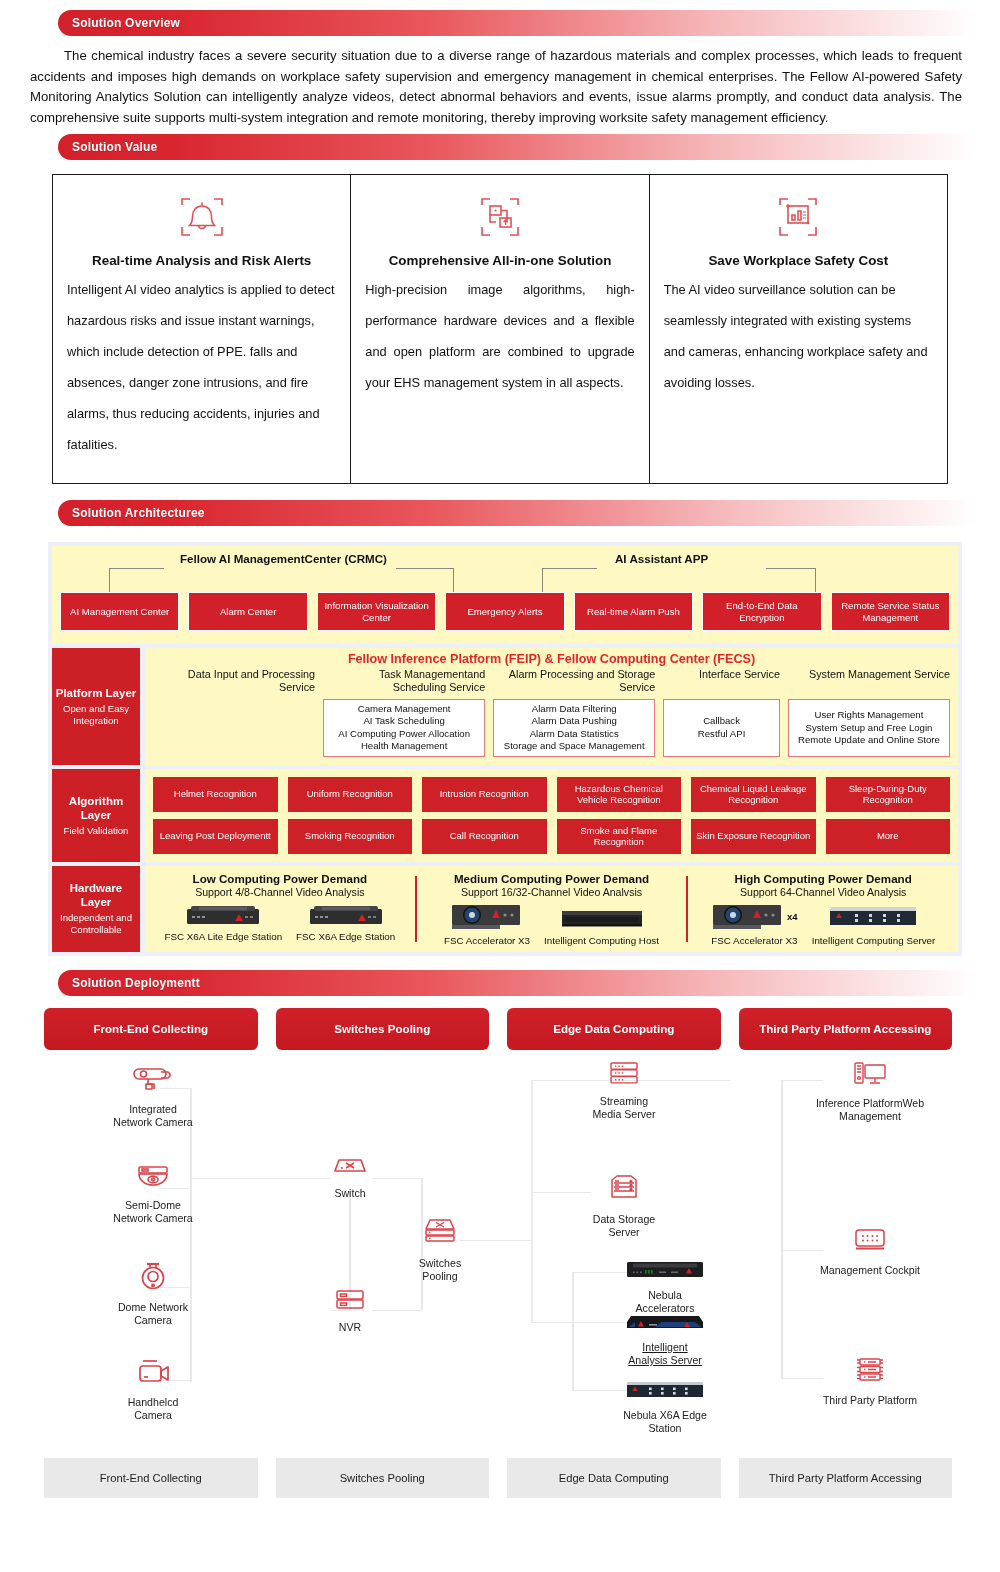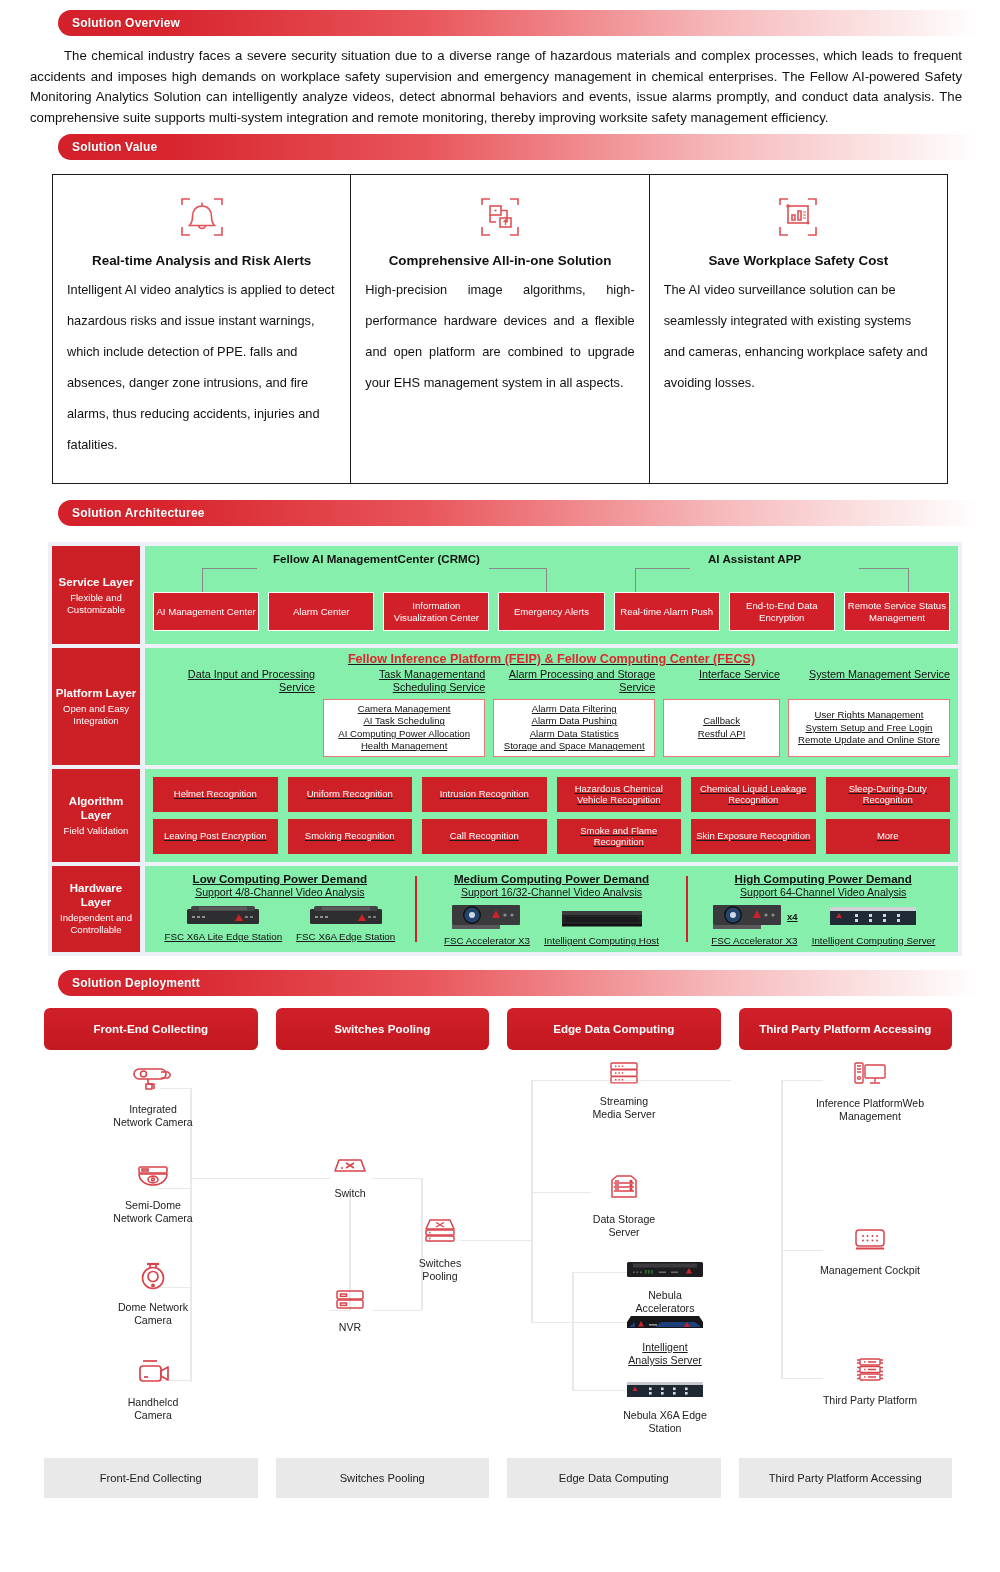--- a/index.html
+++ b/index.html
@@ -84,21 +84,21 @@
     width:88px; flex:0 0 88px;
     background:#cd1f26;
     color:#fff;
     display:flex; flex-direction:column;
     align-items:center; justify-content:center;
     text-align:center;
     padding:4px 2px;
   }
   .arch-left .l1 { font-size:11.5px; font-weight:bold; line-height:14px;}
   .arch-left .l2 { font-size:9.6px; line-height:12px; margin-top:3px;}
-  .arch-right { flex:1 1 auto; background:#86efac; position:relative;text-decoration:underline; }
+  .arch-right { flex:1 1 auto; background:#fef9c3; position:relative; }
 
   
   .svc-wrap { padding:6px 8px 8px 8px; position:relative; height:98px;}
   .svc-titles { display:flex; height:24px; align-items:flex-start; position:relative;}
   .svc-title { position:absolute; font-size:11.6px; font-weight:bold; color:#111; white-space:nowrap;}
   .svc-boxes { display:flex; gap:9px; position:absolute; left:8px; right:8px; top:46px;}
   .svc-box {
     flex:1 1 0; background:#d2202a; color:#fff;
     font-size:9.6px; line-height:11.5px; text-align:center;
     padding:7px 2px; border:1px solid #fff;
@@ -245,24 +245,20 @@
   </div>
 </div>
 
 <div class="banner" style="margin-top:16px;">
   <span class="banner-label">Solution Architecturee</span>
 </div>
 
 <div class="arch">
 
   <div class="arch-row">
-    <div class="arch-left">
-      <div class="l1">Service Layer</div>
-      <div class="l2">Flexible and Customizable</div>
-    </div>
     <div class="arch-right">
       <div class="svc-wrap">
         <div class="svc-titles">
           <span class="svc-title" style="left:120px;">Fellow AI ManagementCenter (CRMC)</span>
           <span class="svc-title" style="left:555px;">AI Assistant APP</span>
         </div>
 
         <div class="svc-connect" style="left:57px; top:22px; width:55px;"></div>
         <div class="svc-vert" style="left:57px; top:22px; height:24px;"></div>
         <div class="svc-connect" style="left:344px; top:22px; width:58px;"></div>
@@ -336,21 +332,21 @@
       <div class="algo-wrap">
         <div class="algo-row">
           <div class="algo-box">Helmet Recognition</div>
           <div class="algo-box">Uniform Recognition</div>
           <div class="algo-box">Intrusion Recognition</div>
           <div class="algo-box">Hazardous Chemical Vehicle Recognition</div>
           <div class="algo-box">Chemical Liquid Leakage Recognition</div>
           <div class="algo-box">Sleep-During-Duty Recognition</div>
         </div>
         <div class="algo-row">
-          <div class="algo-box">Leaving Post Encryption</div>
+          <div class="algo-box">Leaving Post Deploymentt</div>
           <div class="algo-box">Smoking Recognition</div>
           <div class="algo-box">Call Recognition</div>
           <div class="algo-box">Smoke and Flame Recognition</div>
           <div class="algo-box">Skin Exposure Recognition</div>
           <div class="algo-box">More</div>
         </div>
       </div>
     </div>
   </div>
 

